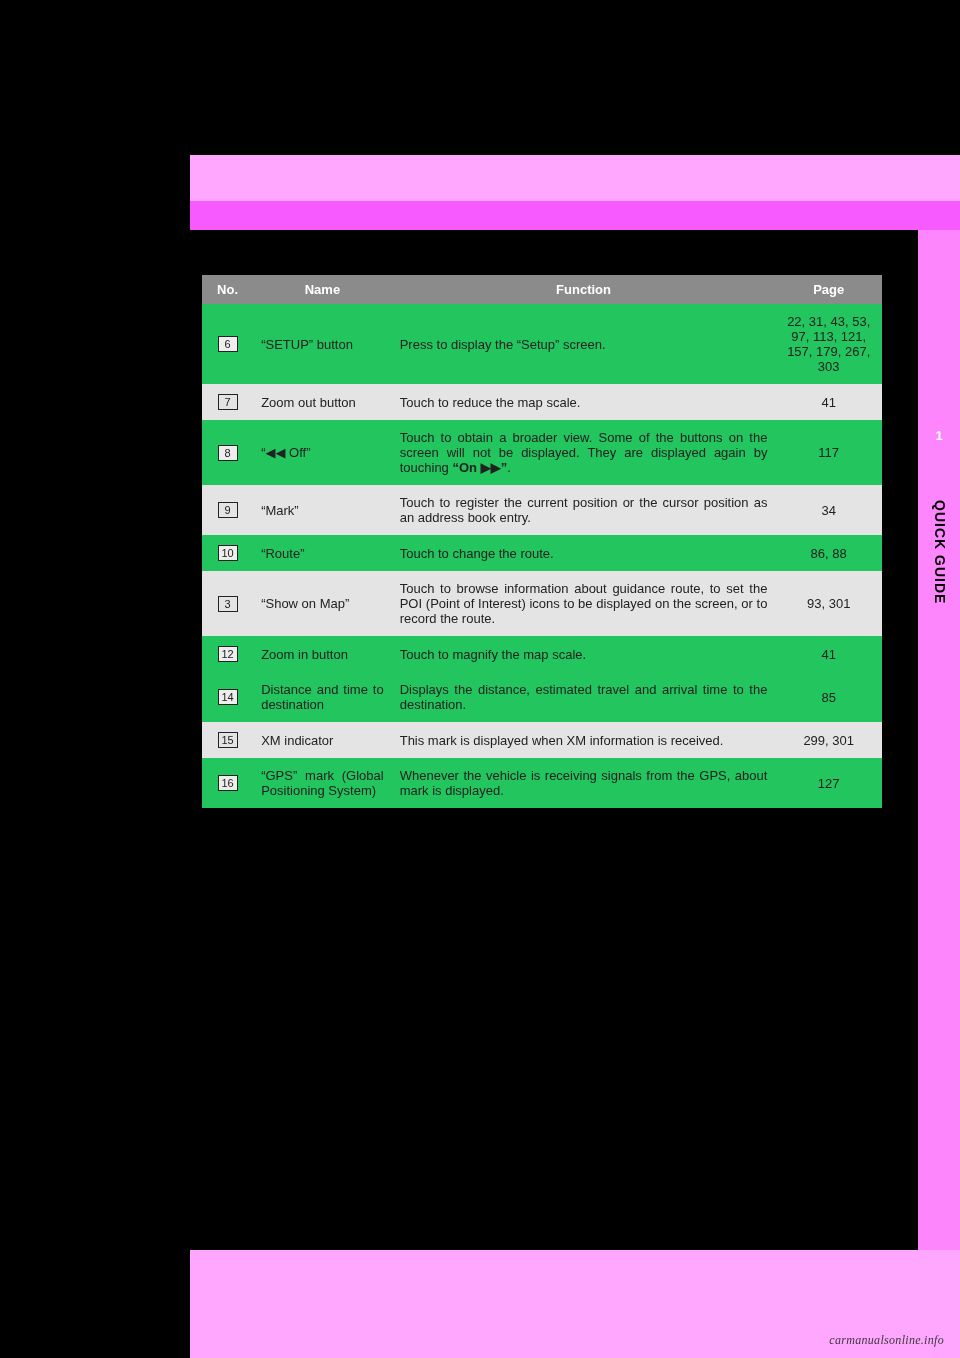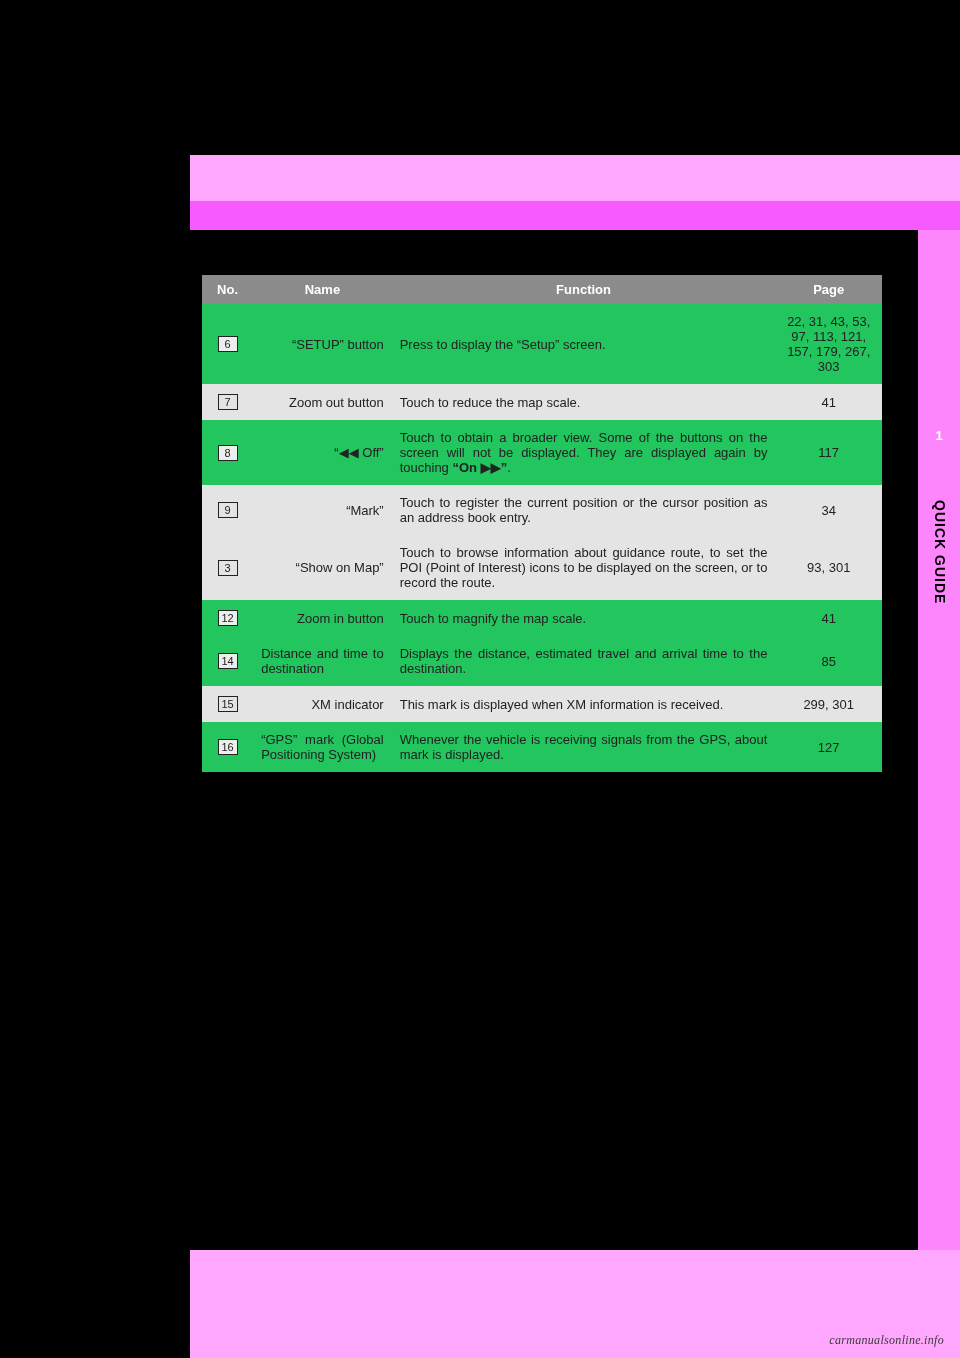--- a/index.html
+++ b/index.html
@@ -111,21 +111,21 @@
     display: inline-block;
     width: 20px;
     height: 16px;
     border: 1px solid #222;
     line-height: 15px;
     font-size: 11px;
     text-align: center;
     background: #eeeeee;
   }
   tr.even .no-box { background:#e4e4e4; }
-  .name-cell { text-align: right; }
+  .name-cell { text-align: left; }
   .name-cell.justify { text-align: justify; text-justify: inter-word; }
   .func-cell { text-align: left; }
   .func-cell.justify { text-align: justify; text-justify: inter-word; }
   .page-cell { text-align: center; }
 
   .watermark {
     position: absolute;
     right: 16px;
     bottom: 10px;
     color: #3a3a3a;
@@ -184,20 +184,26 @@
           <td class="name-cell">“◀◀ Off”</td>
           <td class="func-cell justify">Touch to obtain a broader view. Some of the buttons on the screen will not be displayed. They are displayed again by touching <b>“On ▶▶”</b>.</td>
           <td class="page-cell">117</td>
         </tr>
         <tr class="even">
           <td class="no-cell"><span class="no-box">9</span></td>
           <td class="name-cell">“Mark”</td>
           <td class="func-cell justify">Touch to register the current position or the cursor position as an address book entry.</td>
           <td class="page-cell">34</td>
         </tr>
+        <tr class="odd">
+          <td class="no-cell"><span class="no-box">10</span></td>
+          <td class="name-cell">“Route”</td>
+          <td class="func-cell">Touch to change the route.</td>
+          <td class="page-cell">86, 88</td>
+        </tr>
         <tr class="even">
           <td class="no-cell"><span class="no-box">3</span></td>
           <td class="name-cell">“Show on Map”</td>
           <td class="func-cell justify">Touch to browse information about guidance route, to set the POI (Point of Interest) icons to be displayed on the screen, or to record the route.</td>
           <td class="page-cell">93, 301</td>
         </tr>
         <tr class="odd">
           <td class="no-cell"><span class="no-box">12</span></td>
           <td class="name-cell">Zoom in button</td>
           <td class="func-cell">Touch to magnify the map scale.</td>

